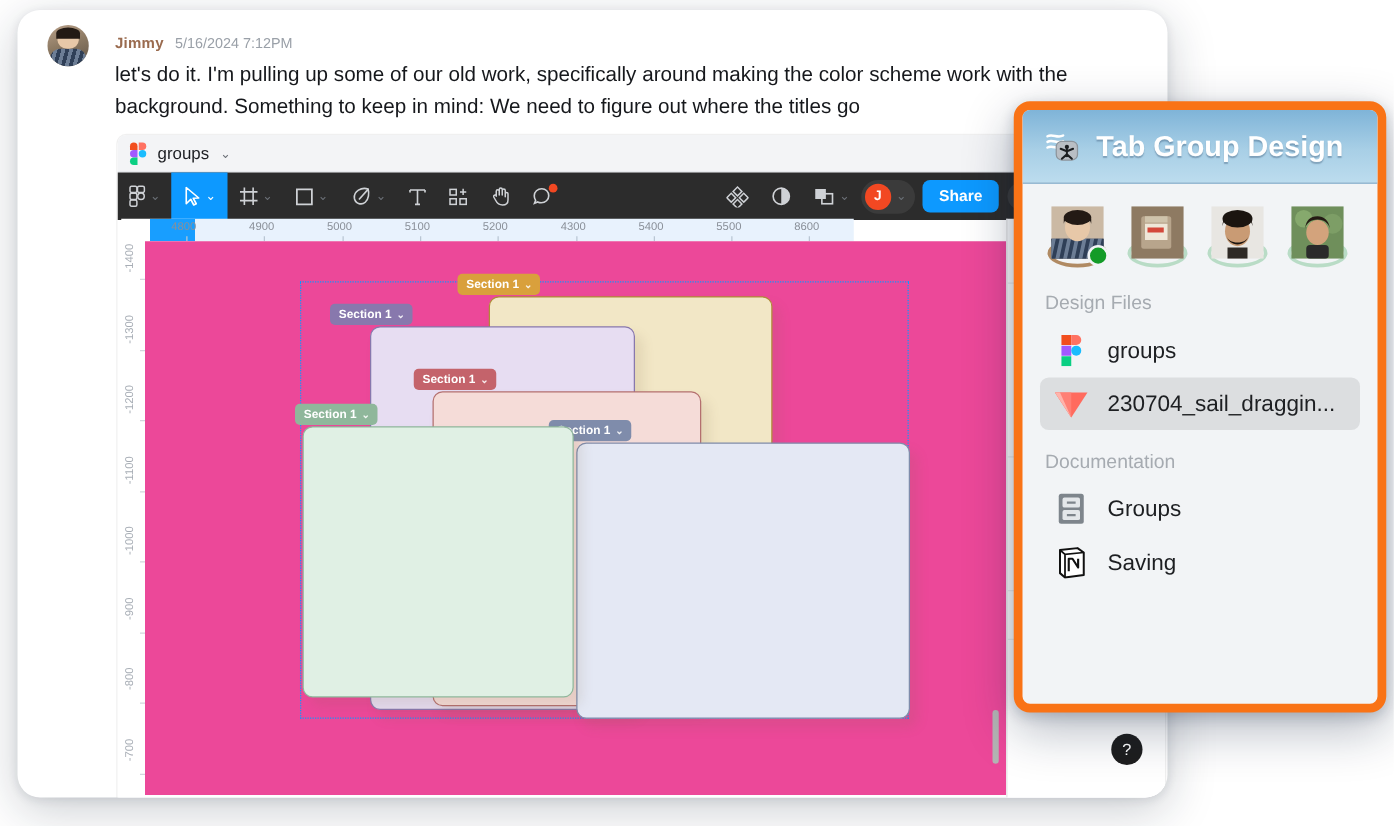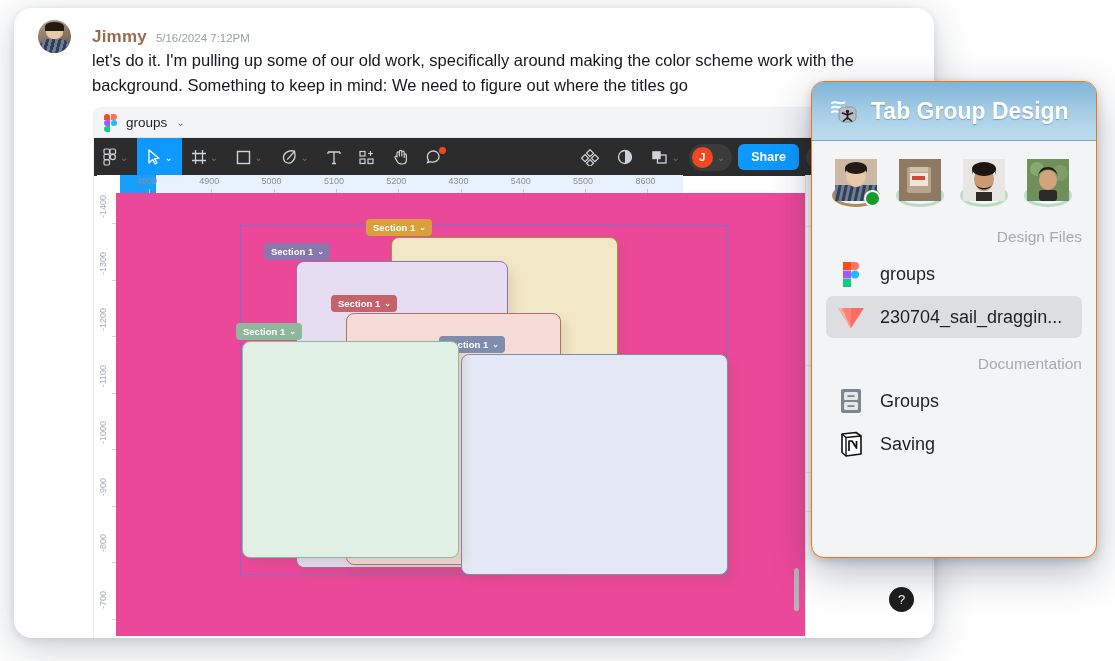--- a/index.html
+++ b/index.html
@@ -34,21 +34,21 @@
   .msg-avatar .hair {
     position: absolute; left: 7px; top: 2px; width: 19px; height: 9px;
     border-radius: 50% 50% 0 0; background: #231a14;
   }
   .msg-avatar .body {
     position: absolute; left: 2px; top: 19px; width: 29px; height: 16px;
     border-radius: 8px 8px 0 0;
     background: repeating-linear-gradient(105deg,#2f3f57 0 3px,#6c7d95 3px 6px);
   }
   .msg-head { position: absolute; left: 78px; top: 19px; display: flex; align-items: baseline; gap: 9px; }
-  .msg-name { font-size: 17px; font-weight: bold; color: #9a6b4f; letter-spacing: .2px; }
+  .msg-name { font-size: 12px; font-weight: bold; color: #9a6b4f; letter-spacing: .2px; }
   .msg-time { font-size: 11.5px; color: #9aa0a8; }
   .msg-body {
     position: absolute; left: 78px; top: 40px; width: 812px;
     font-size: 16.5px; line-height: 25px; color: #16181c;
   }
 
   
   .figma-win {
     position: absolute; left: 80px; top: 100px;
     width: 838px; height: 538px;
@@ -166,32 +166,32 @@
   .vscroll { position:absolute; left: 700px; top: 460px; width: 5px; height: 43px; border-radius: 3px; background: #b4b4b4; }
   .help-btn {
     position: absolute; left: 875px; top: 579px; width: 25px; height: 25px; border-radius: 50%;
     background: #1e1e1e; color: #fff; font-size: 13px; display:flex; align-items:center; justify-content:center;
   }
 
   
   .tg-panel {
     position: absolute; left: 811px; top: 81px; width: 284px; height: 475px;
     border-radius: 13px; background: #f2f4f6;
-    border: 1px solid #f97316;
+    border: 7px solid #f97316;
     box-shadow: 0 14px 40px rgba(10,25,55,.30), 0 3px 10px rgba(10,25,55,.18);
     overflow: hidden;
   }
   .tg-header {
     height: 58px; background: linear-gradient(180deg,#7fb4d8 0%,#a8cfe6 55%,#bcdcee 100%);
     display: flex; align-items: center; gap: 12px; padding-left: 17px;
     border-bottom: 1px solid #7ba7c8;
   }
   .tg-title { font-size: 23px; color: #ffffff; font-weight: bold; text-shadow: 0 1px 1px rgba(40,70,100,.35); }
   .tg-icon { width: 30px; height: 30px; position: relative; }
-  .tg-body { padding: 13px 14px 0 14px; text-align: right; }
+  .tg-body { padding: 13px 14px 0 14px; }
   .avatars { display: flex; gap: 16px; padding: 5px 0 16px 6px; }
   .av-wrap { position: relative; width: 48px; height: 48px; }
   .av-ring {
     width: 48px; height: 48px; border-radius: 50%;
     box-sizing: border-box; overflow: hidden; position: relative;
   }
   .av-ring.me { border: 3px solid #b08a63; }
   .av-ring.other { border: 3px solid #b9dcc6; }
   .status-dot {
     position: absolute; right: -1px; bottom: 0px; width: 13px; height: 13px;

